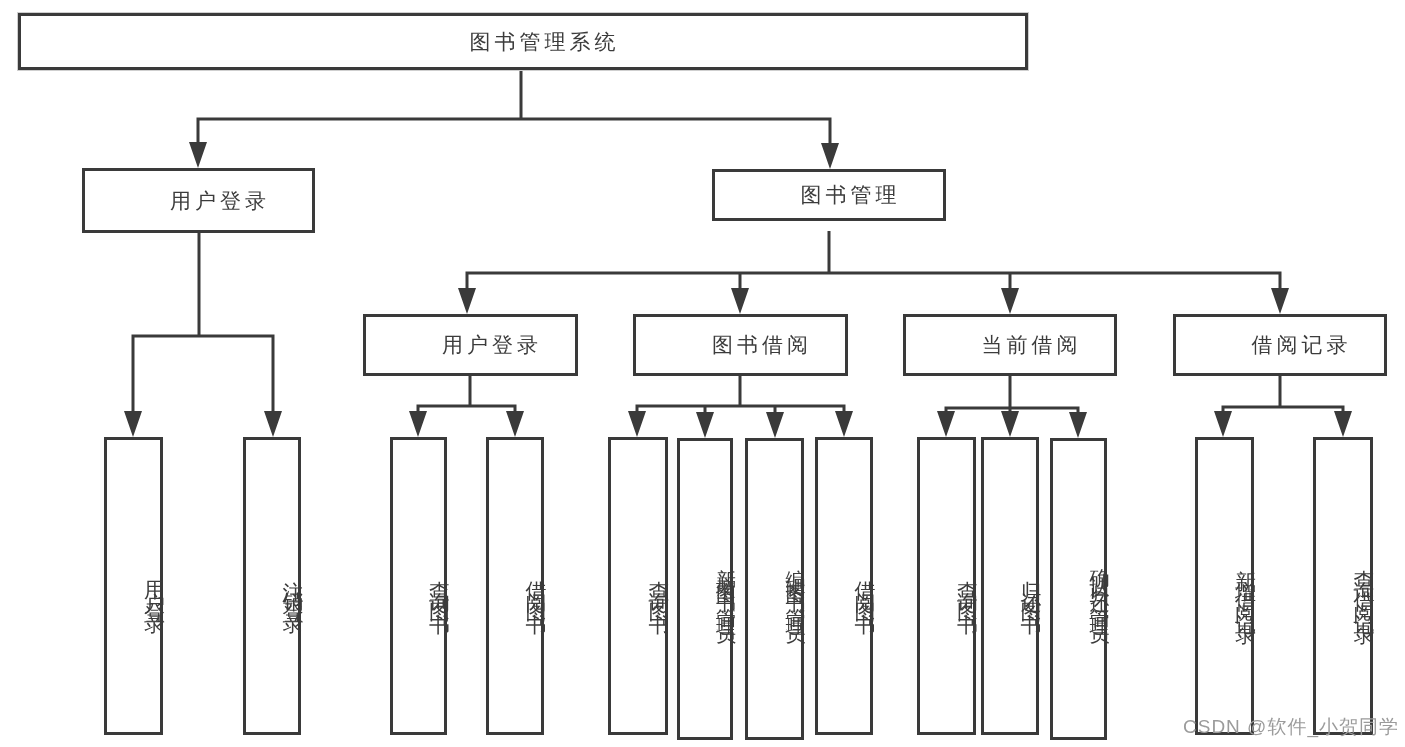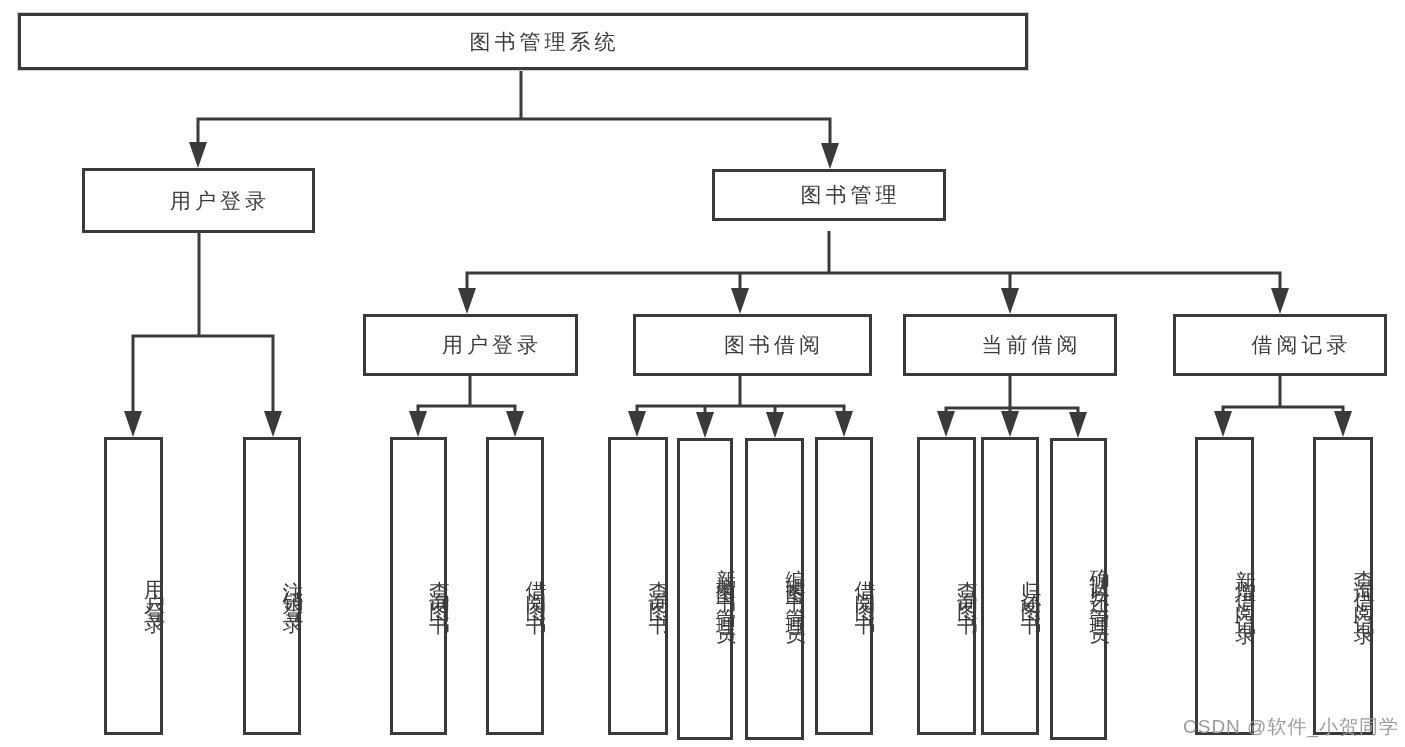--- a/index.html
+++ b/index.html
@@ -99,21 +99,21 @@
   <div class="box" style="left:82px;top:168px;width:233px;height:65px">
     <span class="hlabel">用户登录</span>
   </div>
   <div class="box" style="left:712px;top:169px;width:234px;height:52px">
     <span class="hlabel">图书管理</span>
   </div>
 
   <div class="box" style="left:363px;top:314px;width:215px;height:62px">
     <span class="hlabel">用户登录</span>
   </div>
-  <div class="box" style="left:633px;top:314px;width:239px;height:62px">
+  <div class="box" style="left:633px;top:314px;width:215px;height:62px">
     <span class="hlabel">图书借阅</span>
   </div>
   <div class="box" style="left:1173px;top:314px;width:214px;height:62px">
     <span class="hlabel">借阅记录</span>
   </div>
   <div class="box" style="left:903px;top:314px;width:214px;height:62px">
     <span class="hlabel">当前借阅</span>
   </div>
 
   <div class="box" style="left:104px;top:437px;width:59px;height:298px">

